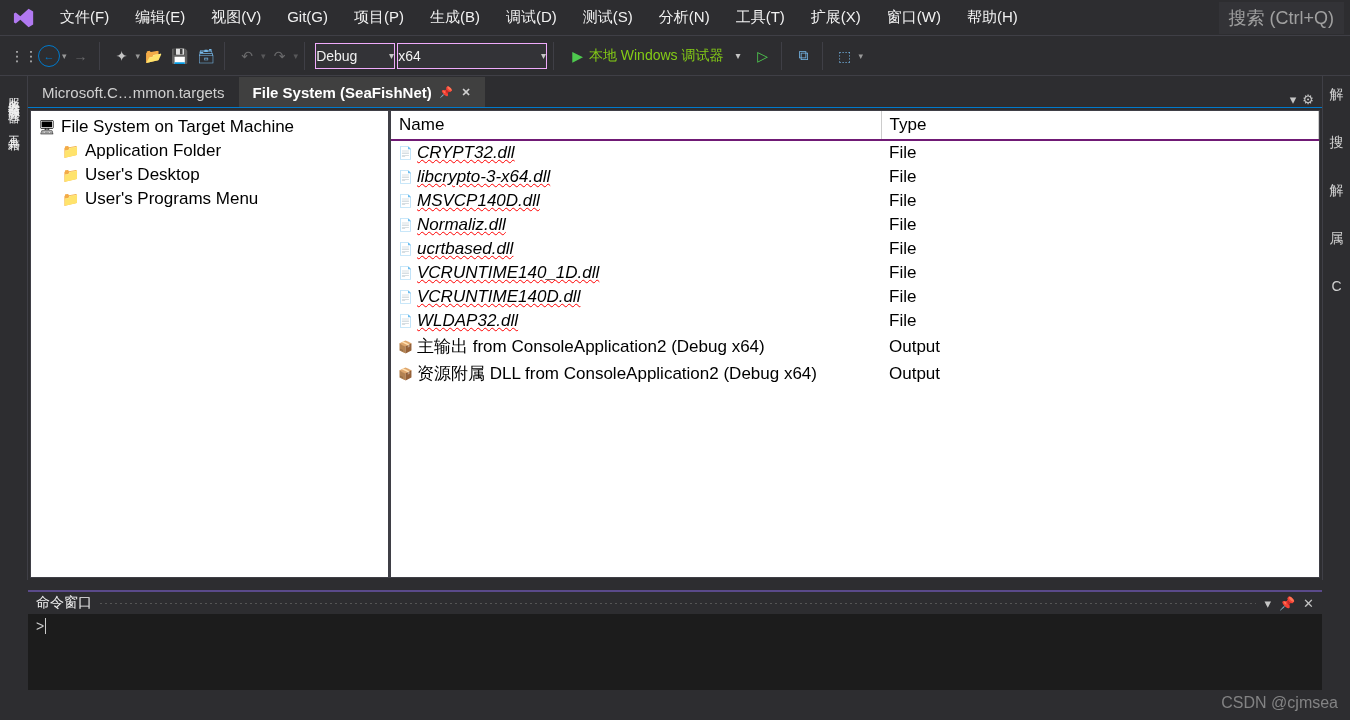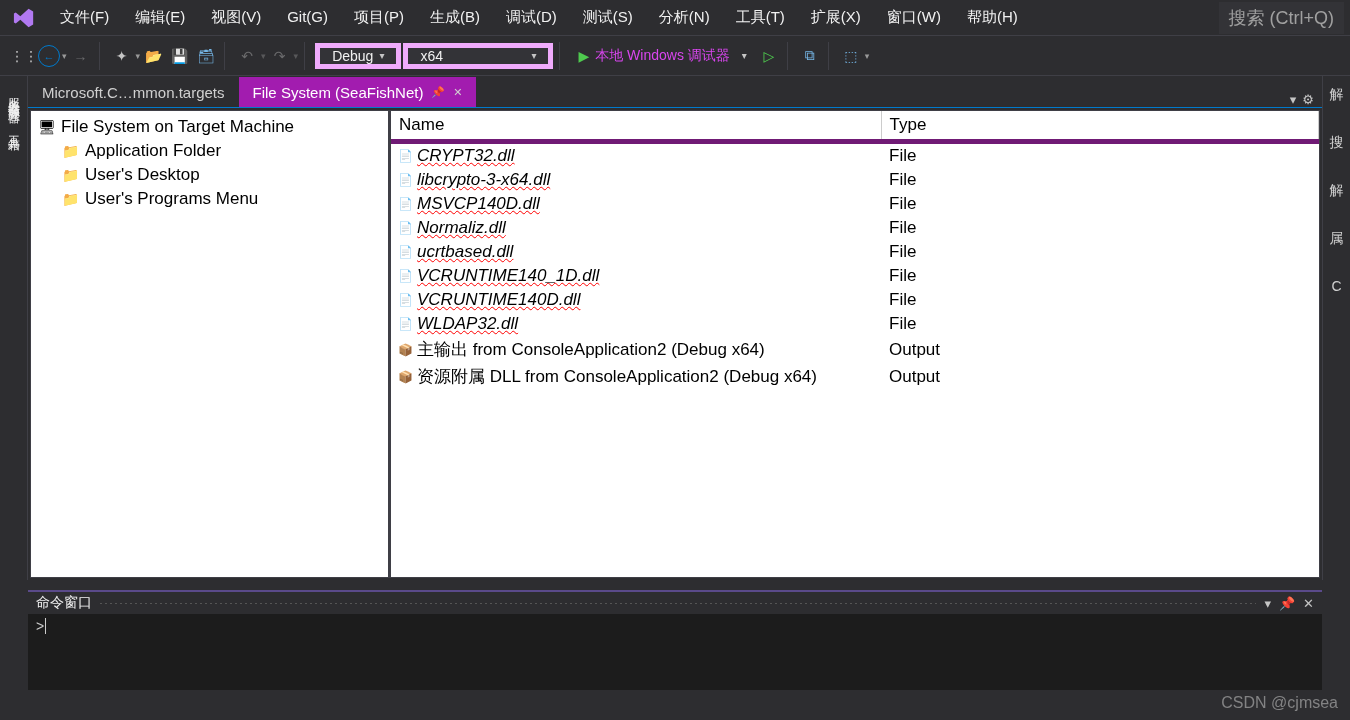--- a/index.html
+++ b/index.html
@@ -7,42 +7,42 @@
 .menubar{display:flex;align-items:center;background:#2d2d30;height:36px;padding:0 6px;border-bottom:1px solid #3f3f46;}
 .vs-logo{width:28px;height:28px;margin:0 10px 0 4px;display:flex;align-items:center;justify-content:center;}
 .vs-logo svg{width:22px;height:22px;}
 .menu-items{display:flex;gap:2px;flex:1;}
 .menu-item{padding:4px 12px;cursor:pointer;font-size:15px;}
 .search-box{background:#333337;padding:4px 10px;color:#a0a0a0;min-width:120px;font-size:18px;}
 .toolbar{display:flex;align-items:center;background:#2d2d30;height:40px;padding:0 6px;border-bottom:1px solid #3f3f46;gap:4px;}
 .tb-group{display:flex;align-items:center;gap:2px;padding:0 6px;border-right:1px solid #3f3f46;height:28px;}
 .tb-group:last-child{border-right:none;}
 .tb-btn{width:24px;height:24px;display:flex;align-items:center;justify-content:center;cursor:pointer;color:#c5c5c5;}
-.tb-dropdown{background:#333337;border:5px solid #f0abfc;padding:2px 12px;min-width:80px;height:26px;display:flex;align-items:center;justify-content:space-between;cursor:pointer;color:#f1f1f1;font-size:14px;}
+.tb-dropdown{background:#333337;border:1px solid #f0abfc;padding:2px 0;min-width:80px;height:26px;display:flex;align-items:center;justify-content:space-between;cursor:pointer;color:#f1f1f1;font-size:14px;}
 .tb-play{color:#4ec94e;display:flex;align-items:center;gap:6px;padding:2px 8px;cursor:pointer;font-size:14px;}
 .dropdown-arrow{font-size:10px;color:#c5c5c5;margin-left:6px;}
 .main-area{display:flex;height:calc(100% - 76px - 140px);}
 .left-sidebar{width:28px;background:#2d2d30;border-right:1px solid #3f3f46;display:flex;flex-direction:column;align-items:center;padding-top:8px;gap:14px;}
 .sidebar-tab{writing-mode:vertical-rl;text-orientation:upright;font-size:12px;color:#f1f1f1;cursor:pointer;letter-spacing:2px;padding:4px 2px;}
 .content-wrap{flex:1;display:flex;flex-direction:column;}
 .tabs-bar{display:flex;background:#2d2d30;height:32px;align-items:flex-end;border-bottom:1px solid #007acc;}
 .doc-tab{padding:6px 14px;background:#2d2d30;color:#d0d0d0;cursor:pointer;font-size:15px;display:flex;align-items:center;gap:8px;border-top:1px solid transparent;}
-.doc-tab.active{background:#a21caf;color:#fff;font-weight:normal;}
+.doc-tab.active{background:#404040;color:#fff;font-weight:bold;}
 .tab-pin,.tab-close{font-size:11px;cursor:pointer;color:#d0d0d0;}
 .tabs-bar-right{margin-left:auto;display:flex;align-items:center;gap:6px;padding-right:8px;}
 .tabs-bar-right span{cursor:pointer;color:#c5c5c5;font-size:13px;}
 .panes{display:flex;flex:1;background:#fff;border:1px solid #3f3f46;margin:2px;}
 .tree-pane{width:360px;background:#fff;color:#000;border-right:3px solid #3f3f46;padding:4px 2px;overflow:auto;}
 .tree-node{display:flex;align-items:center;gap:6px;padding:2px 4px;cursor:pointer;font-size:17px;}
 .tree-node.lvl1{padding-left:6px;}
 .tree-node.lvl2{padding-left:30px;}
 .tree-icon{width:16px;height:16px;display:inline-flex;align-items:center;justify-content:center;font-size:14px;}
 .file-pane{flex:1;background:#fff;color:#000;overflow:auto;}
 .file-table{width:100%;border-collapse:collapse;}
-.file-table th{text-align:left;padding:4px 8px;font-weight:normal;font-size:17px;border-bottom:5px solid #701a75;border-right:1px solid #ccc;background:#fff;}
+.file-table th{text-align:left;padding:4px 8px;font-weight:normal;font-size:17px;border-bottom:2px solid #701a75;border-right:1px solid #ccc;background:#fff;}
 .file-table td{padding:2px 8px;font-size:17px;}
 .file-row-name{display:flex;align-items:center;gap:4px;}
 .wavy{text-decoration:underline wavy red;text-decoration-thickness:1px;font-style:italic;}
 .file-icon{width:14px;height:14px;display:inline-flex;align-items:center;justify-content:center;font-size:12px;color:#555;}
 .right-sidebar{width:28px;background:#2d2d30;border-left:1px solid #3f3f46;display:flex;flex-direction:column;padding-top:10px;gap:30px;align-items:center;}
 .right-sidebar span{color:#d0d0d0;font-size:14px;cursor:pointer;}
 .bottom-panel{position:absolute;bottom:30px;left:28px;right:28px;height:100px;background:#1c1c1c;border-top:2px solid #5a4a8a;}
 .bottom-header{display:flex;align-items:center;padding:2px 8px;background:#2d2d30;}
 .bottom-title{font-size:14px;color:#f1f1f1;}
 .bottom-dots{flex:1;height:1px;margin:0 8px;background-image:repeating-linear-gradient(90deg,#555 0 2px,transparent 2px 5px);}
@@ -107,21 +107,21 @@
         <span class="dropdown-arrow">▾</span>
       </div>
     <div class="tb-dropdown" style="min-width:150px">
         <span>x64</span>
         <span class="dropdown-arrow">▾</span>
       </div>
   </div>
   <div class="tb-group">
     <div class="tb-play">
       <span style="color:#4ec94e">▶</span>
-      <span style="color:#d946ef">本地 Windows 调试器</span>
+      <span style="color:#84cc16">本地 Windows 调试器</span>
       <span class="dropdown-arrow">▾</span>
     </div>
     <span class="tb-btn" style="color:#4ec94e">▷</span>
   </div>
   <div class="tb-group">
     <span class="tb-btn" style="color:#75b6e7">⧉</span>
   </div>
   <div class="tb-group">
     <span class="tb-btn" style="color:#75b6e7">⬚</span>
     <span class="chevron">▾</span>

